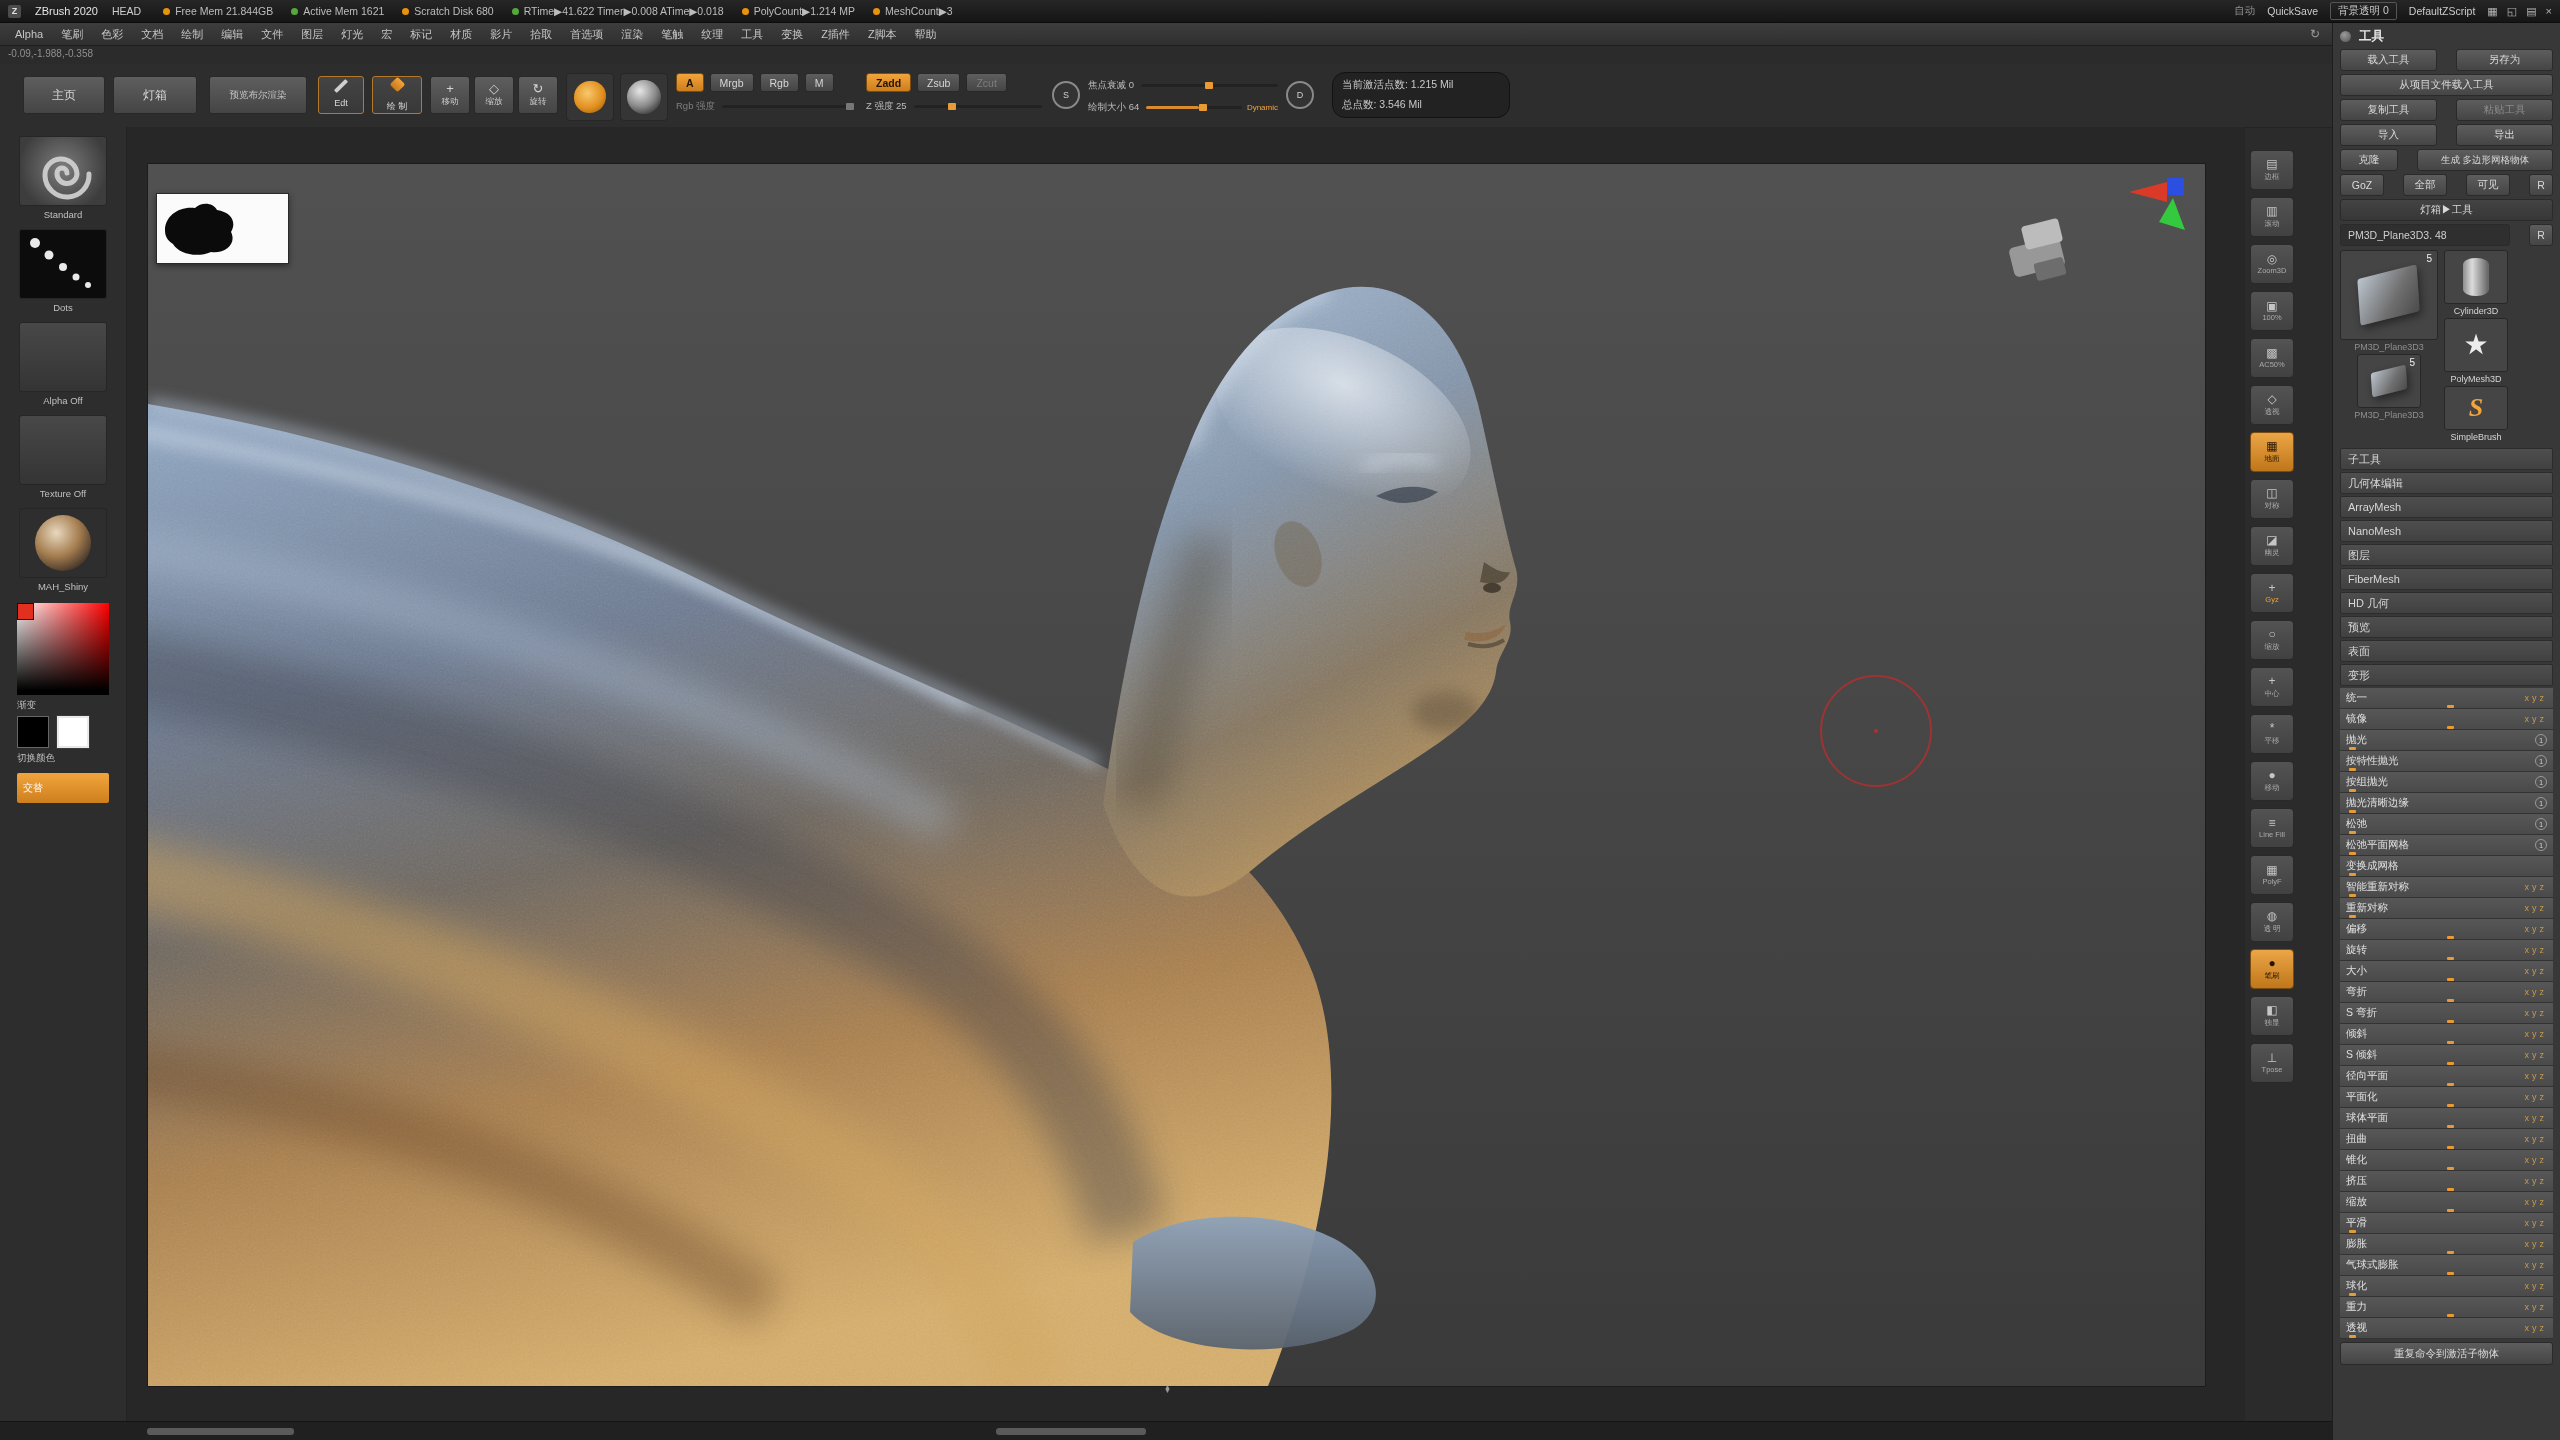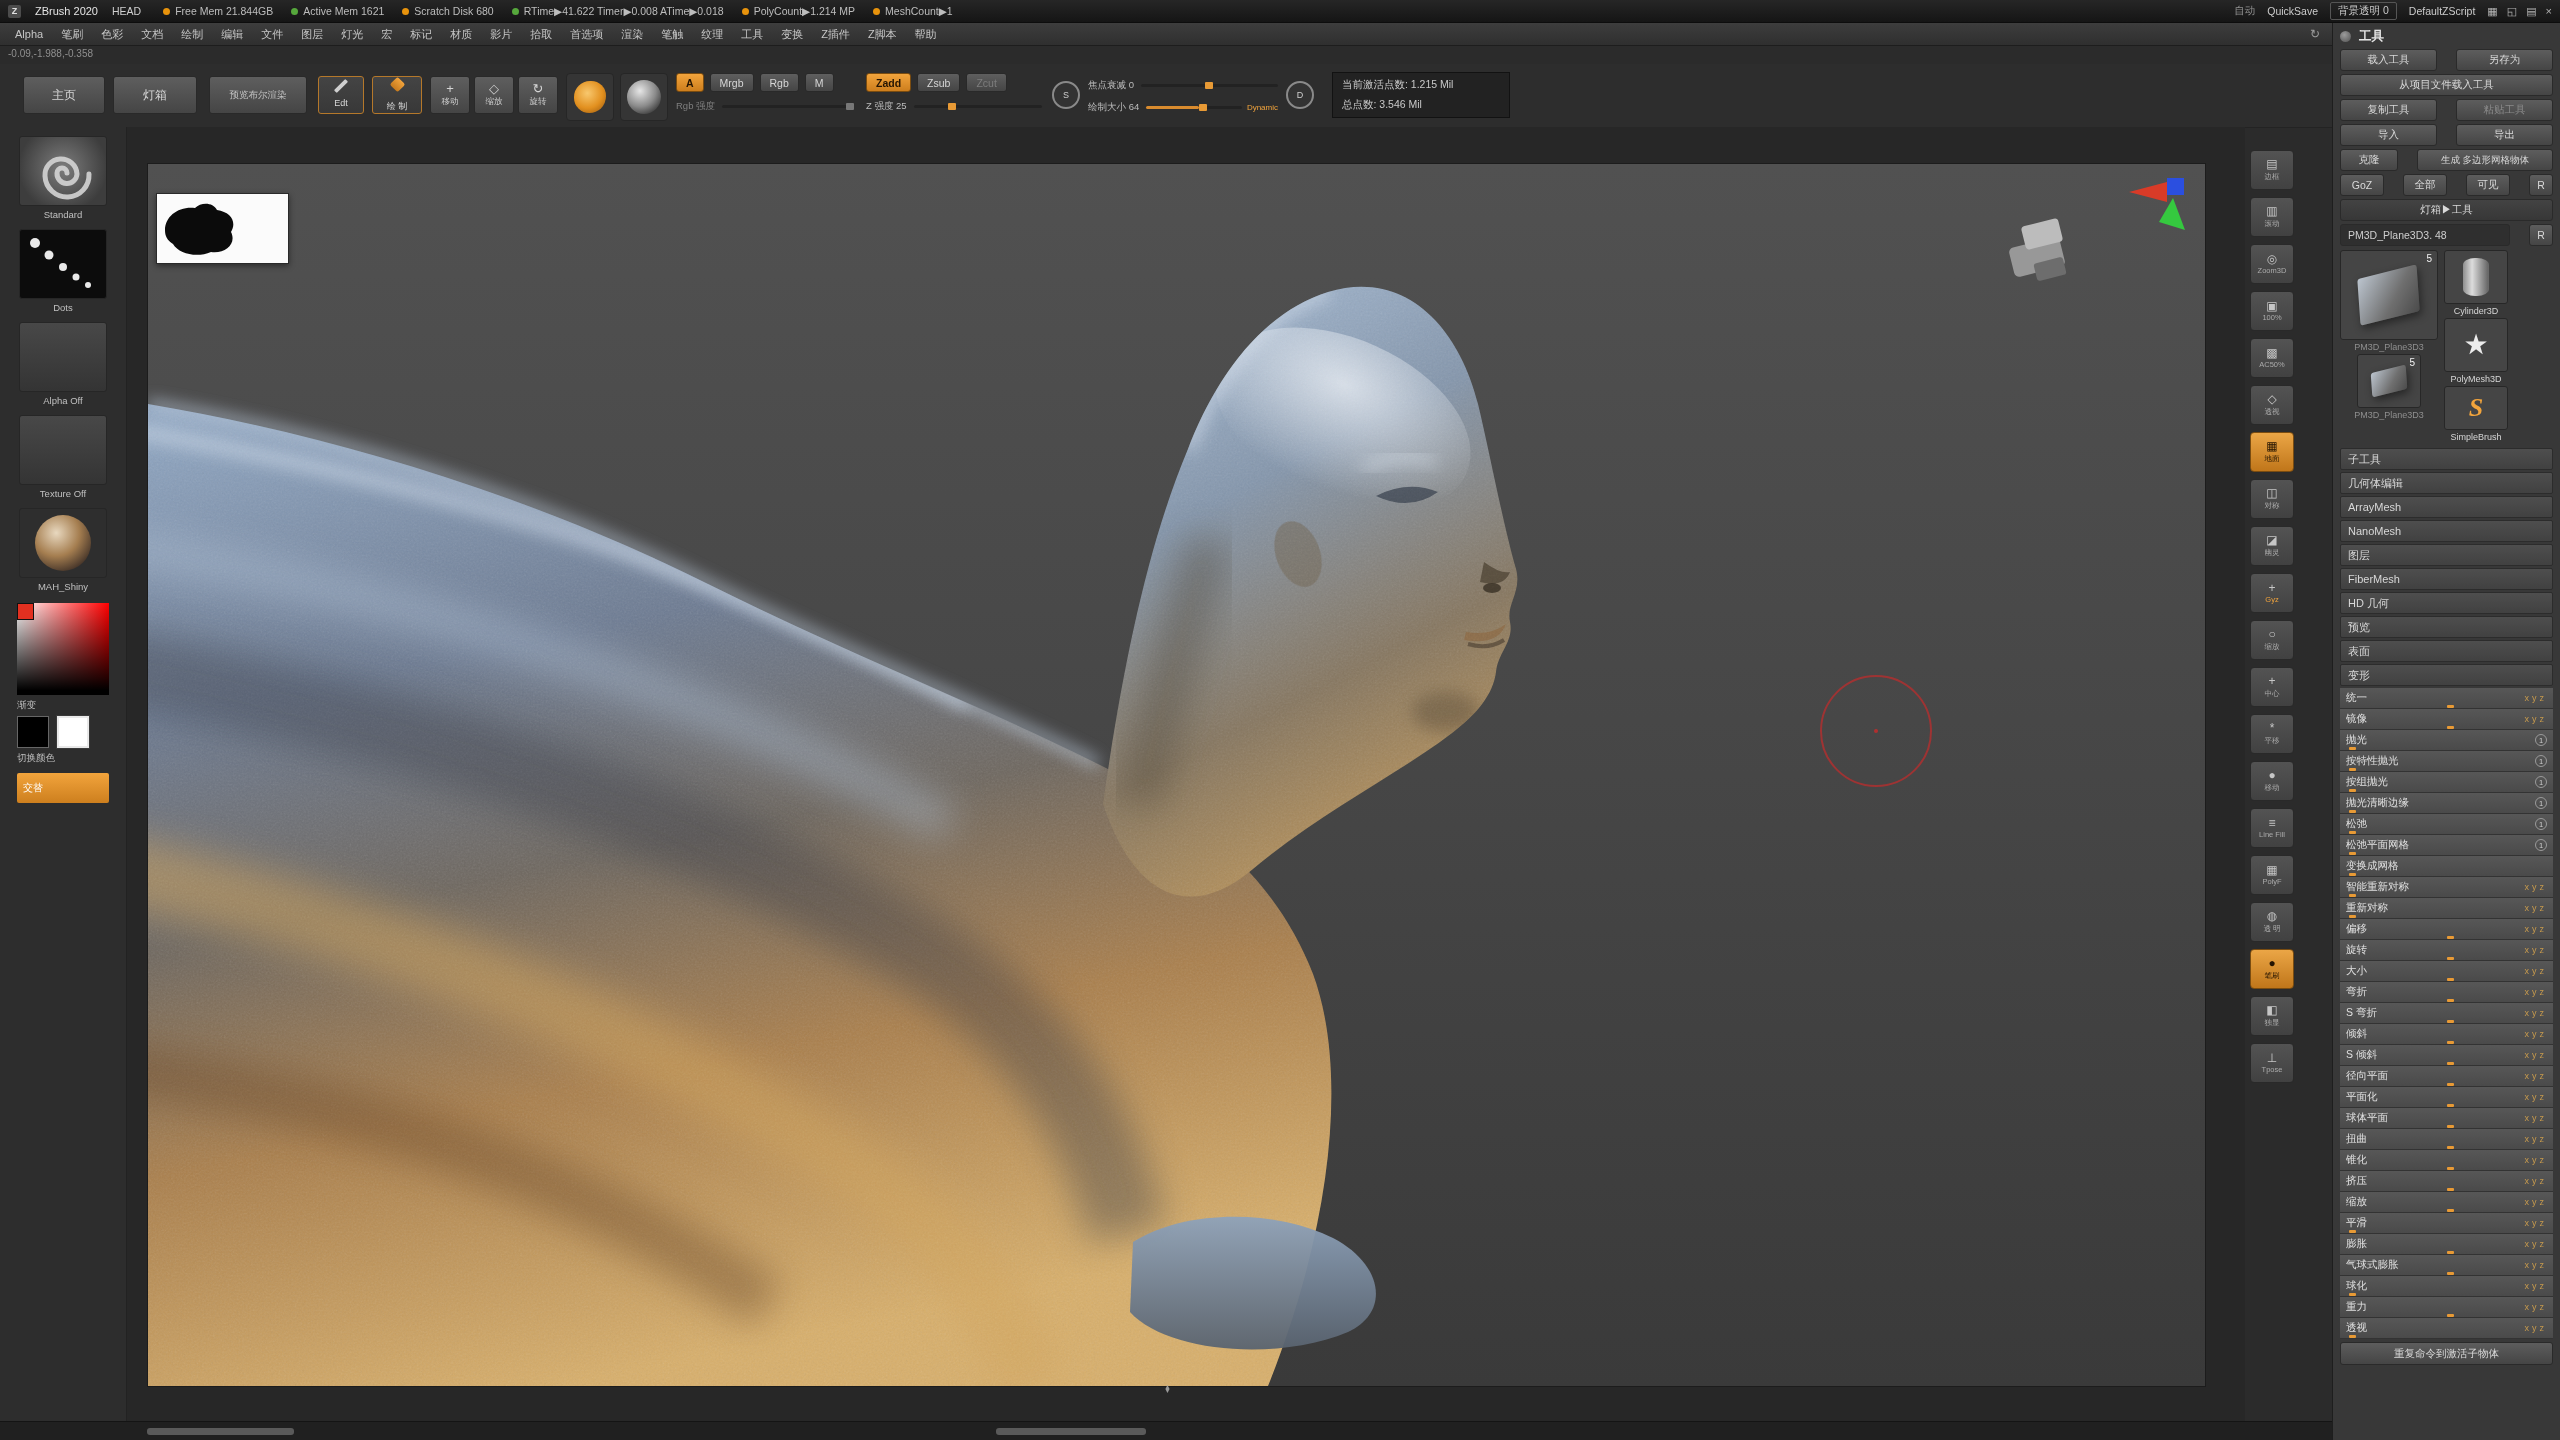--- a/index.html
+++ b/index.html
@@ -62,21 +62,21 @@
   .mark.gray{background:#777}
   .fillbar{position:absolute;left:0;top:0;height:100%;background:#d98b2e;border-radius:2px}
   #g-mrgb{left:676px;width:176px}
   #g-z{left:866px;width:176px}
   #g-focal{left:1052px;width:262px;flex-direction:row;align-items:center;top:11px}
   .scircle{width:24px;height:24px;border:2px solid #8a8a8a;border-radius:50%;display:flex;align-items:center;justify-content:center;
     font-size:9px;color:#cfcfcf;flex:0 0 auto;background:#333}
   .fcol{display:flex;flex-direction:column;flex:1;margin:0 8px}
   .fcol .srow{margin-top:4px}.fcol .srow + .srow{margin-top:9px}
   .dyn{font-size:8px;color:#f2a43c;margin-left:5px}
-  #points-chip{position:absolute;left:1332px;top:8px;width:178px;height:46px;background:#222;border:1px solid #121212;border-radius:0;
+  #points-chip{position:absolute;left:1332px;top:8px;width:178px;height:46px;background:#222;border:1px solid #121212;border-radius:13px;
     padding:5px 9px;box-sizing:border-box;display:flex;flex-direction:column;justify-content:space-between;font-size:10.5px;color:#c9c9c9}
   #canvas-top-indicator{position:absolute;left:1951px;top:128px;width:30px;height:5px;background:#e89a35;border-radius:2px}
 
   
   #left-tray{position:absolute;left:0;top:127px;bottom:0;width:127px;background:#2d2d2d;border-right:1px solid #222;
     display:flex;flex-direction:column;align-items:center;padding-top:9px;box-sizing:border-box}
   .tray-item{display:flex;flex-direction:column;align-items:center;margin-bottom:9px}
   .tray-thumb{width:86px;height:68px;background:#3e3e3e;border:1px solid #262626;border-radius:3px;position:relative;overflow:hidden;
     display:flex;align-items:center;justify-content:center}
   .tray-thumb svg{position:absolute;inset:0;width:100%;height:100%}
@@ -185,21 +185,21 @@
         <div class="tb-stat">
           <div class="dot" style="background: rgb(86, 168, 60);"></div>
           <span>RTime▶41.622 Timer▶0.008 ATime▶0.018</span>
         </div>
         <div class="tb-stat">
           <div class="dot" style="background: rgb(232, 147, 12);"></div>
           <span>PolyCount▶1.214 MP</span>
         </div>
         <div class="tb-stat">
           <div class="dot" style="background: rgb(232, 147, 12);"></div>
-          <span>MeshCount▶1</span>
+          <span>MeshCount▶3</span>
         </div>
       </div>
     <div id="tb-right">
       <span class="tb-dim">自动</span>
       <span>QuickSave</span>
       <span class="tb-chip">背景透明 0</span>
       <span>DefaultZScript</span>
       <div id="tb-icons">
           <span class="tb-icon">▦</span>
           <span class="tb-icon">◱</span>

